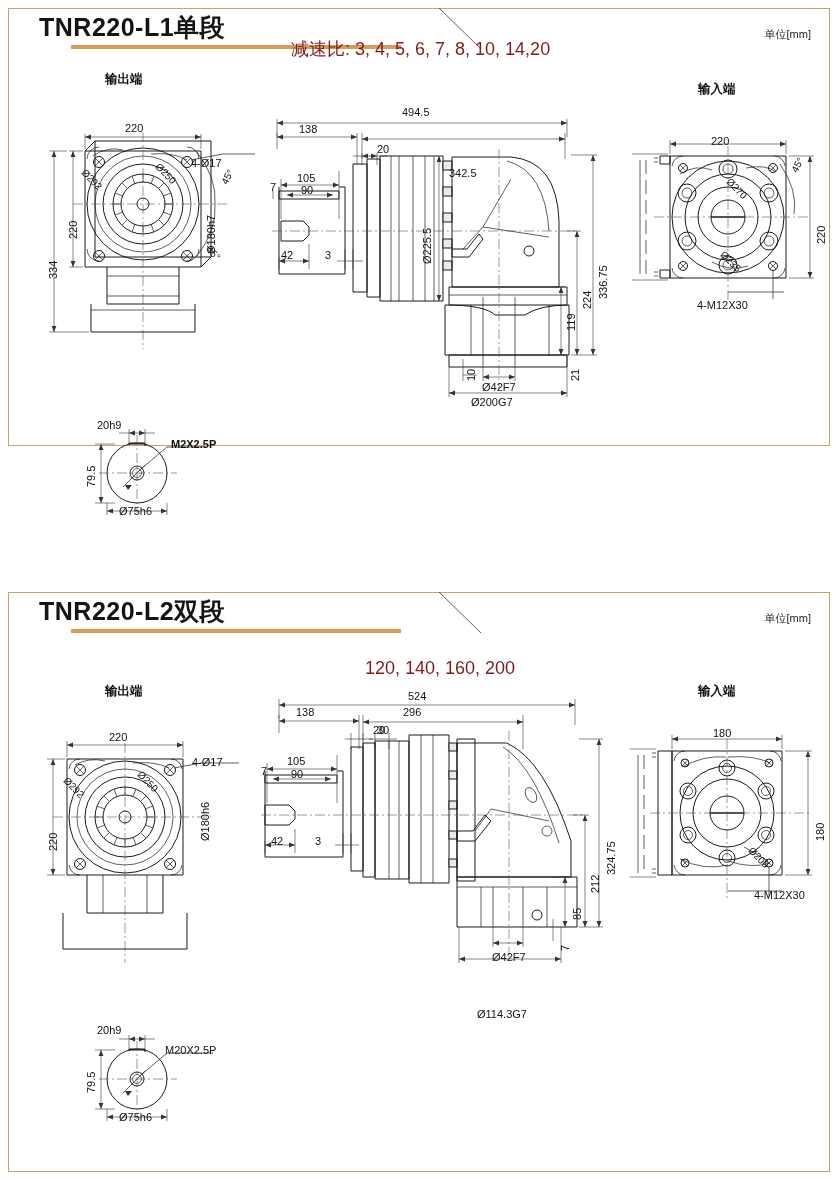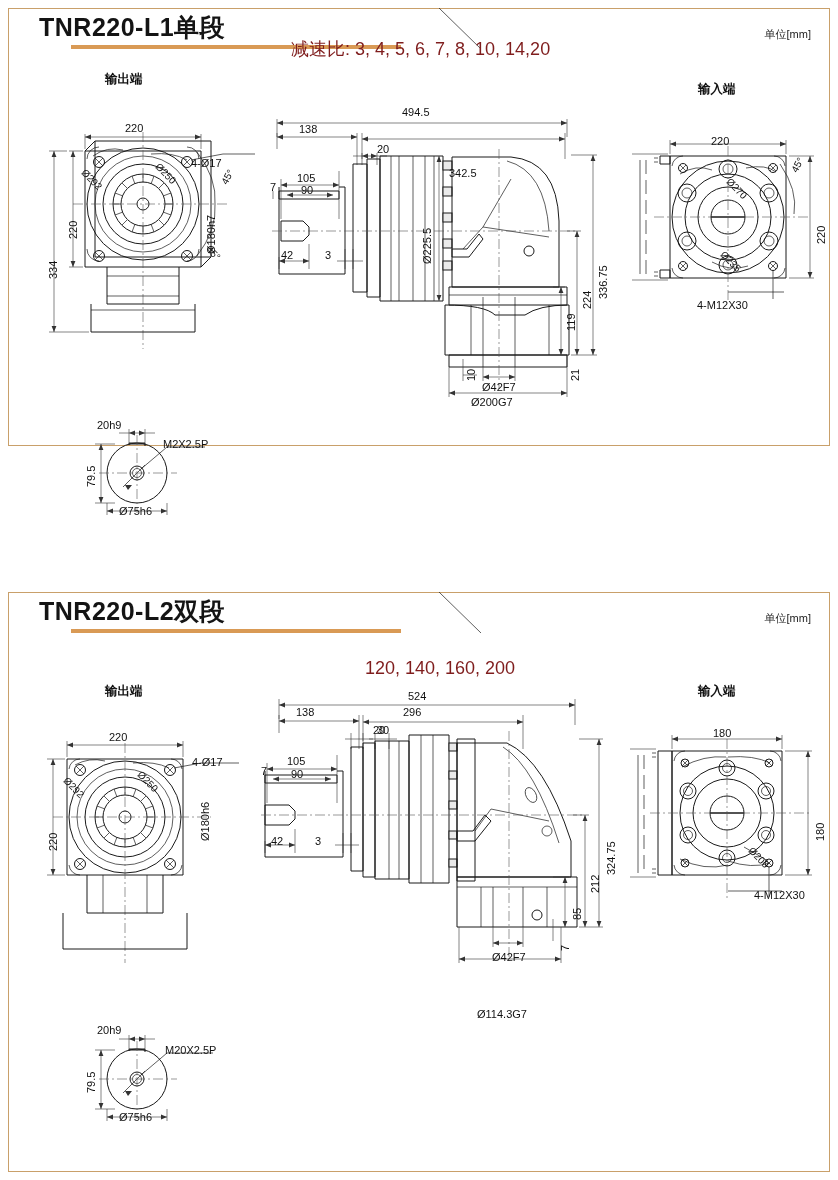--- a/index.html
+++ b/index.html
@@ -425,21 +425,21 @@
     <path d="M34 82 l-2.4 -6 h4.8 Z" fill="#333"></path>
 
     <line x1="40" y1="82" x2="40" y2="94" class="ext"></line>
     <line x1="100" y1="82" x2="100" y2="94" class="ext"></line>
     <line x1="40" y1="90" x2="100" y2="90" class="ext"></line>
     <path d="M40 90 l6 -2.4 v4.8 Z" fill="#333"></path>
     <path d="M100 90 l-6 -2.4 v4.8 Z" fill="#333"></path>
   </svg>
 
   <div class="dim" style="left:88px;top:410px;">20h9</div>
-  <div class="dim" style="left:154px;top:429px;">M2X2.5P</div>
+  <div class="dim" style="left:162px;top:429px;font-weight:bold;">M2X2.5P</div>
   <div class="dim rot90" style="left:76px;top:478px;">79.5</div>
   <div class="dim" style="left:110px;top:496px;">Ø75h6</div>
 </div>
 
 <div class="panel" id="panel-2">
 
   <div class="hdr">
     <svg class="hdr-diag" width="44" height="42">
       <line x1="0" y1="0" x2="42" y2="41" class="ln-t" stroke="#c9a06a"></line>
     </svg>

